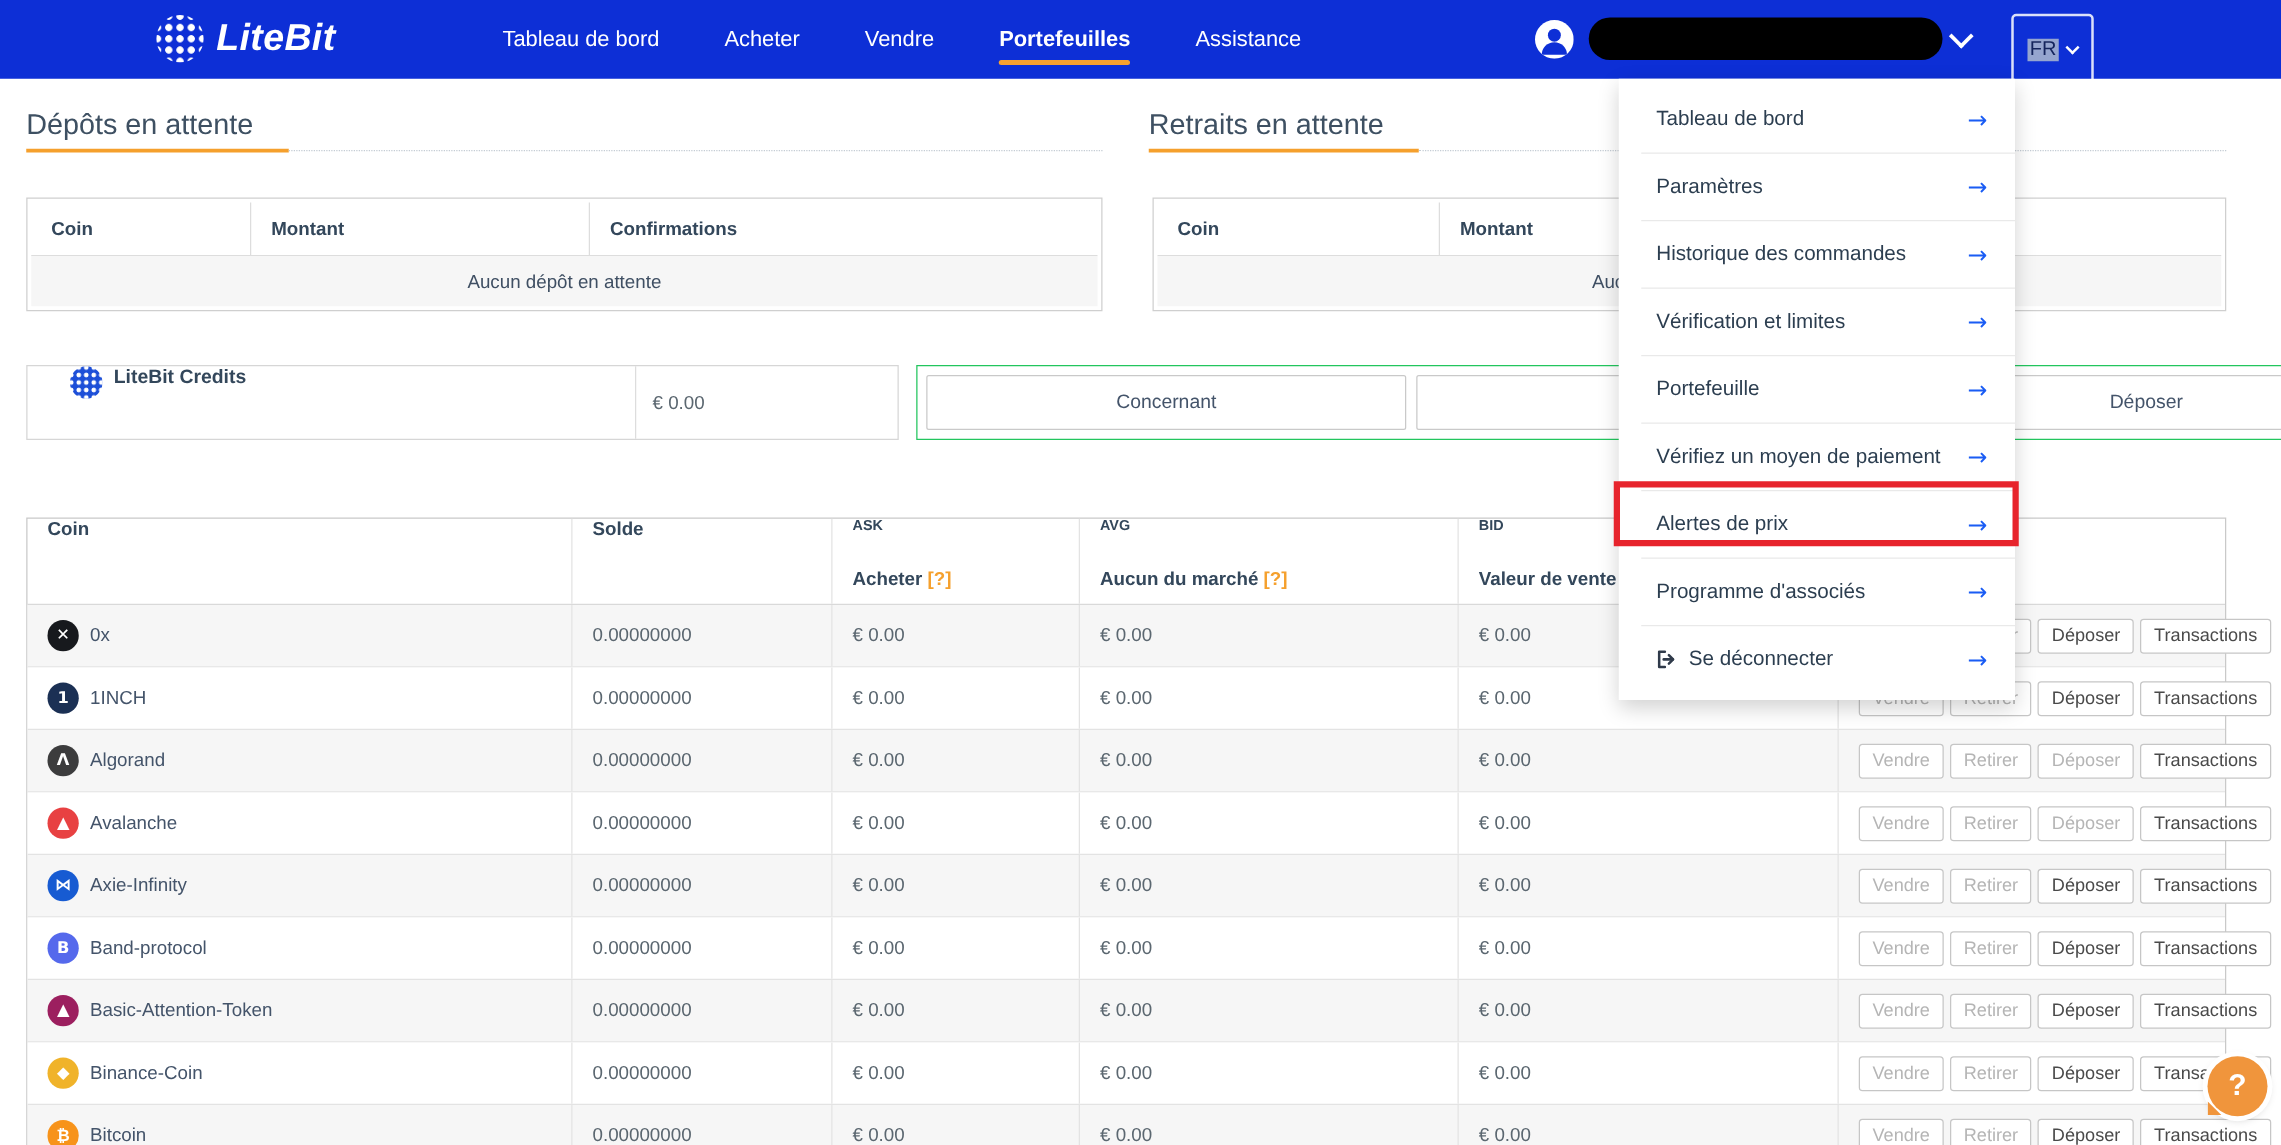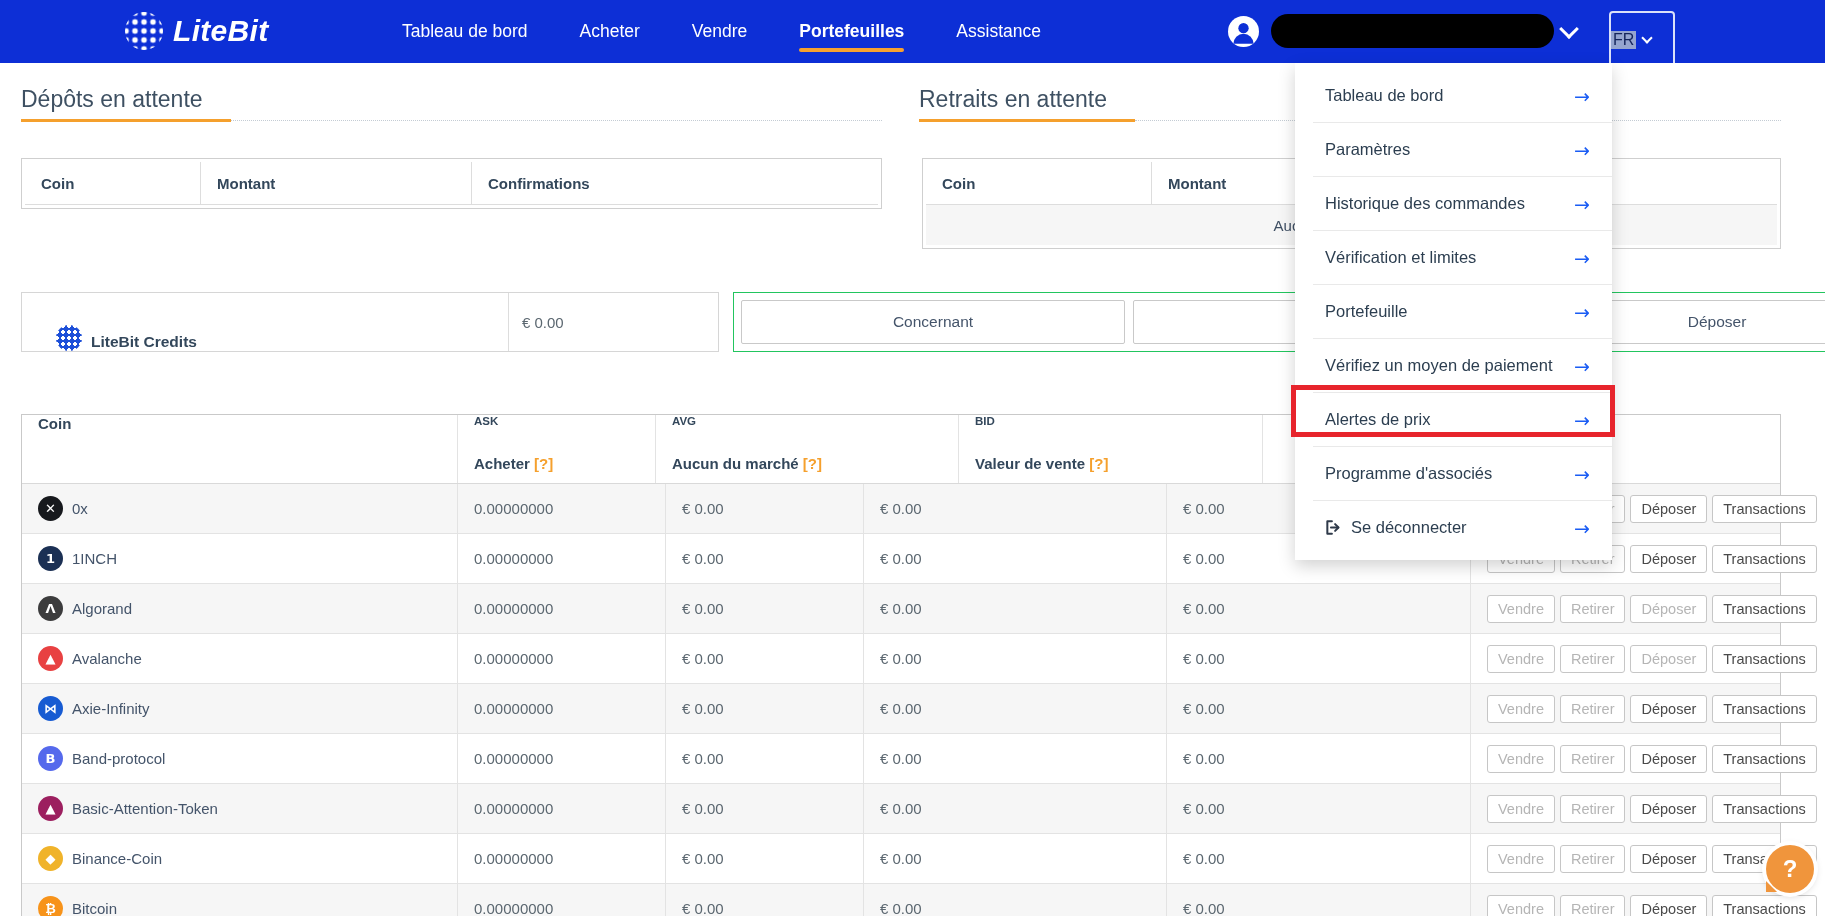--- a/index.html
+++ b/index.html
@@ -18,21 +18,21 @@
   .nav-item.active{font-weight:bold;position:relative;}
   .nav-item.active::after{content:"";position:absolute;left:0;right:0;bottom:-10px;height:4px;
      background:#f7a12f;border-radius:2px;}
   .avatar{position:absolute;left:1228px;top:16px;width:31px;height:31px;}
   .redacted-pill{position:absolute;left:1271px;top:14px;width:283px;height:34px;background:#000;
      border-radius:17px;}
   .chev{display:inline-block;border-right:3px solid #fff;border-bottom:3px solid #fff;
      transform:rotate(45deg);}
   .acct-chev{position:absolute;left:1562px;top:22px;width:11px;height:11px;}
   .lang{position:absolute;left:1609px;top:11px;width:66px;height:57px;border:2px solid rgba(255,255,255,.85);
-     border-radius:4px;box-sizing:border-box;display:flex;align-items:center;gap:7px;}
+     border-radius:4px;box-sizing:border-box;display:flex;align-items:center;justify-content:center;gap:7px;}
   .lang-code{background:#95a5cf;color:#14245c;font-size:16px;padding:0 2px;}
   .lang .chev{width:6px;height:6px;border-width:2px;margin-top:-3px;}
 
   
   .section-title{position:absolute;top:86px;font-size:23px;color:#3e5062;font-weight:400;}
   .rule{position:absolute;top:119px;display:flex;align-items:center;}
   .rule-solid{height:3px;background:#f5a02d;}
   .rule-dots{flex:1;height:0;border-top:1px dotted #c4ccd4;}
 
   
@@ -42,21 +42,21 @@
      border-right:1px solid #ddd;box-sizing:border-box;}
   .phcell:last-child{border-right:none;text-align:right;}
   .pbody{height:40px;background:#f6f6f6;display:flex;align-items:center;justify-content:center;
      color:#3f4f63;font-size:15px;}
   .pd-c1{flex:0 0 176px}.pd-c2{flex:0 0 271px}.pd-c3{flex:1}
   .pw-c1{flex:0 0 226px}.pw-c2{flex:0 0 280px}.pw-c3{flex:1}
 
   
   .credits-box{position:absolute;left:21px;top:292px;width:698px;height:60px;border:1px solid #d6d6d6;
      box-sizing:border-box;display:flex;align-items:stretch;background:#fff;}
-  .credits-main{flex:0 0 487px;display:flex;align-items:flex-end;gap:9px;padding-left:34px;
+  .credits-main{flex:0 0 487px;display:flex;align-items:flex-start;gap:9px;padding-left:34px;
      border-right:1px solid #ddd;box-sizing:border-box;}
   .credits-ic{width:26px;height:26px;border-radius:50%;background:#1d4fd8;
      background-image:radial-gradient(#ffffff 1.6px, transparent 2.1px);background-size:6px 6px;background-position:center;}
   .credits-label{font-size:15.5px;font-weight:bold;color:#33475b;}
   .credits-balance{display:flex;align-items:center;padding-left:13px;color:#5b6770;font-size:15px;}
   .credits-actions{position:absolute;left:733px;top:292px;width:1184px;height:60px;border:1px solid #22c55e;
      box-sizing:border-box;display:flex;gap:8px;padding:7px;background:#fff;}
   .cbtn{flex:1;border:1px solid #c9c9c9;border-radius:2px;background:#fff;display:flex;align-items:center;
      justify-content:center;font-size:15.5px;color:#44546a;cursor:pointer;}
 
@@ -151,20 +151,21 @@
   <div class="rule" style="left:21px;width:861px">
     <div class="rule-solid" style="width:210px"></div>
       <div class="rule-dots"></div>
   </div>
   <div class="ptable" style="left:21px;width:861px">
     <div class="phead">
       <div class="phcell pd-c1">Coin</div>
       <div class="phcell pd-c2">Montant</div>
       <div class="phcell pd-c3">Confirmations</div>
     </div>
+    <div class="pbody">Aucun dépôt en attente</div>
   </div>
 
   <div class="section-title" style="left:919px">Retraits en attente</div>
   <div class="rule" style="left:919px;width:862px">
     <div class="rule-solid" style="width:216px"></div>
       <div class="rule-dots"></div>
   </div>
   <div class="ptable" style="left:922px;width:859px">
     <div class="phead">
       <div class="phcell pw-c1">Coin</div>
@@ -191,20 +192,23 @@
     <div class="toggle-label">cacher soldes vides</div>
     <div class="switch">
         <div class="knob"></div>
       </div>
   </div>
 
   <div class="wtable">
     <div class="whead">
       <div class="wcol c-coin">
         <span class="wlab">Coin</span>
+      </div>
+      <div class="wcol c-solde">
+        <span class="wlab">Solde</span>
       </div>
       <div class="wcol c-buy">
         <span class="wcap">ASK</span>
         <span class="wlab"><span>Acheter</span> <span class="q">[?]</span></span>
       </div>
       <div class="wcol c-avg">
         <span class="wcap">AVG</span>
         <span class="wlab"><span>Aucun du marché</span> <span class="q">[?]</span></span>
       </div>
       <div class="wcol c-bid">

